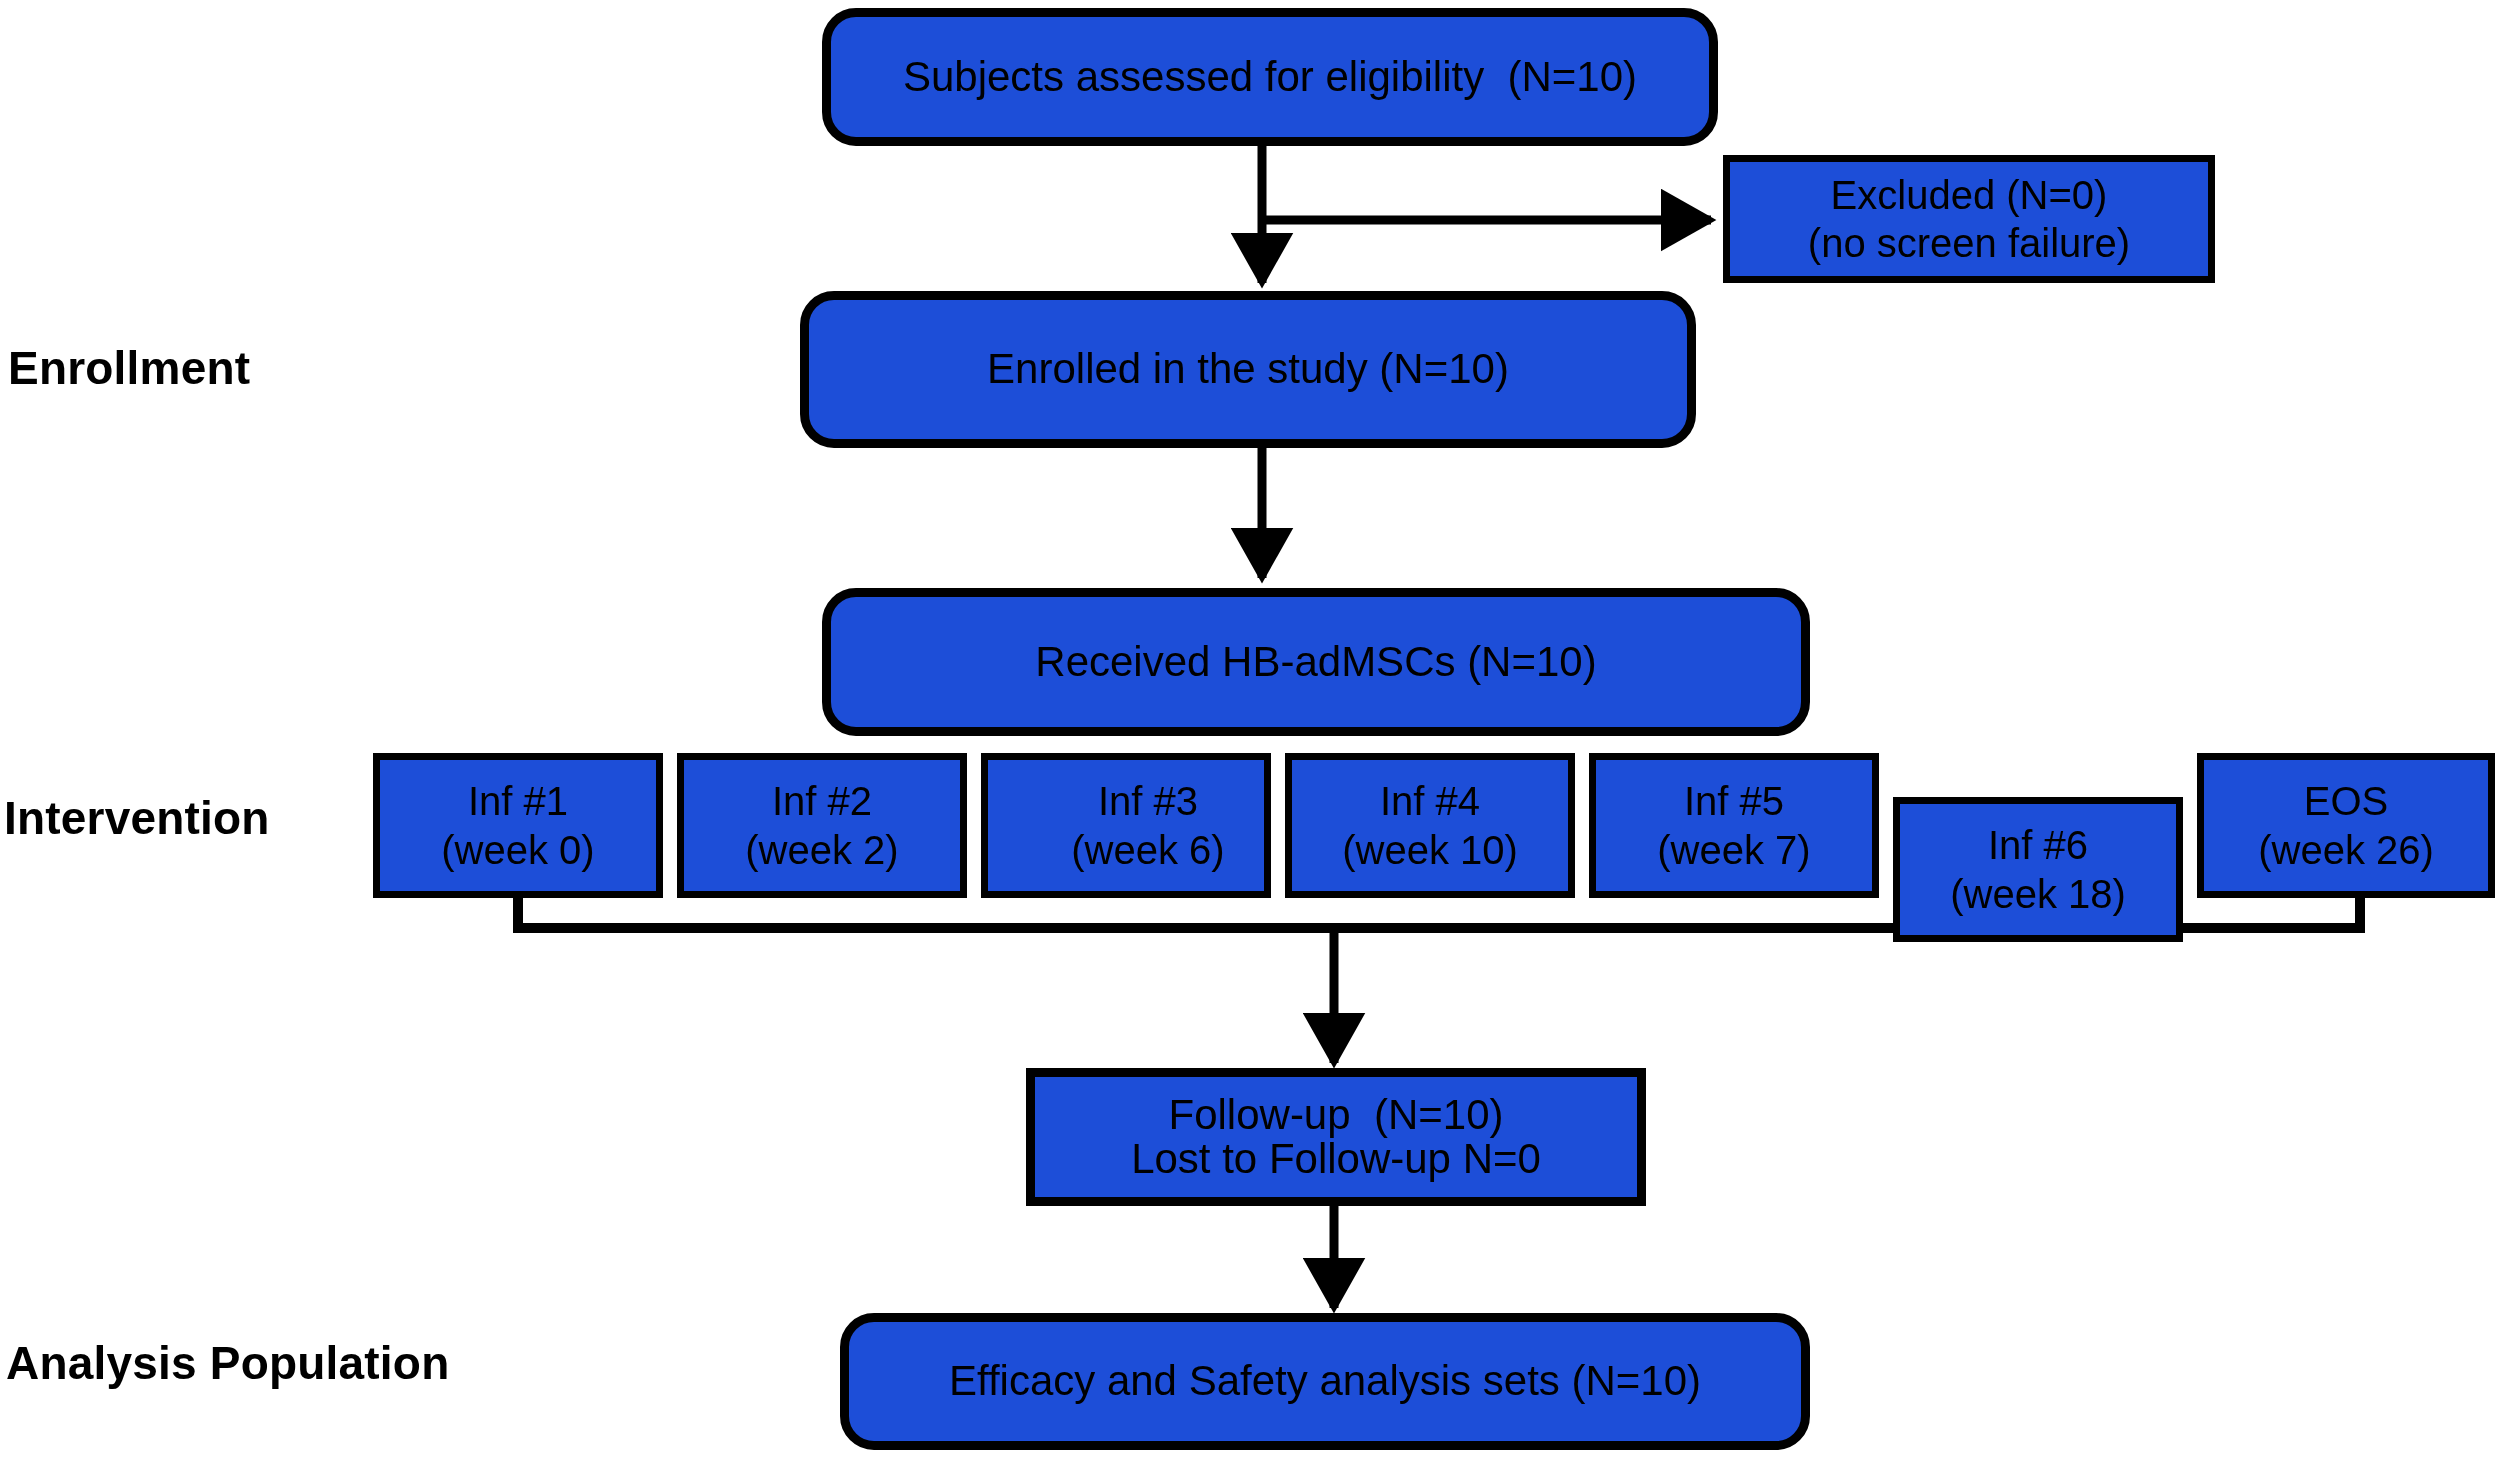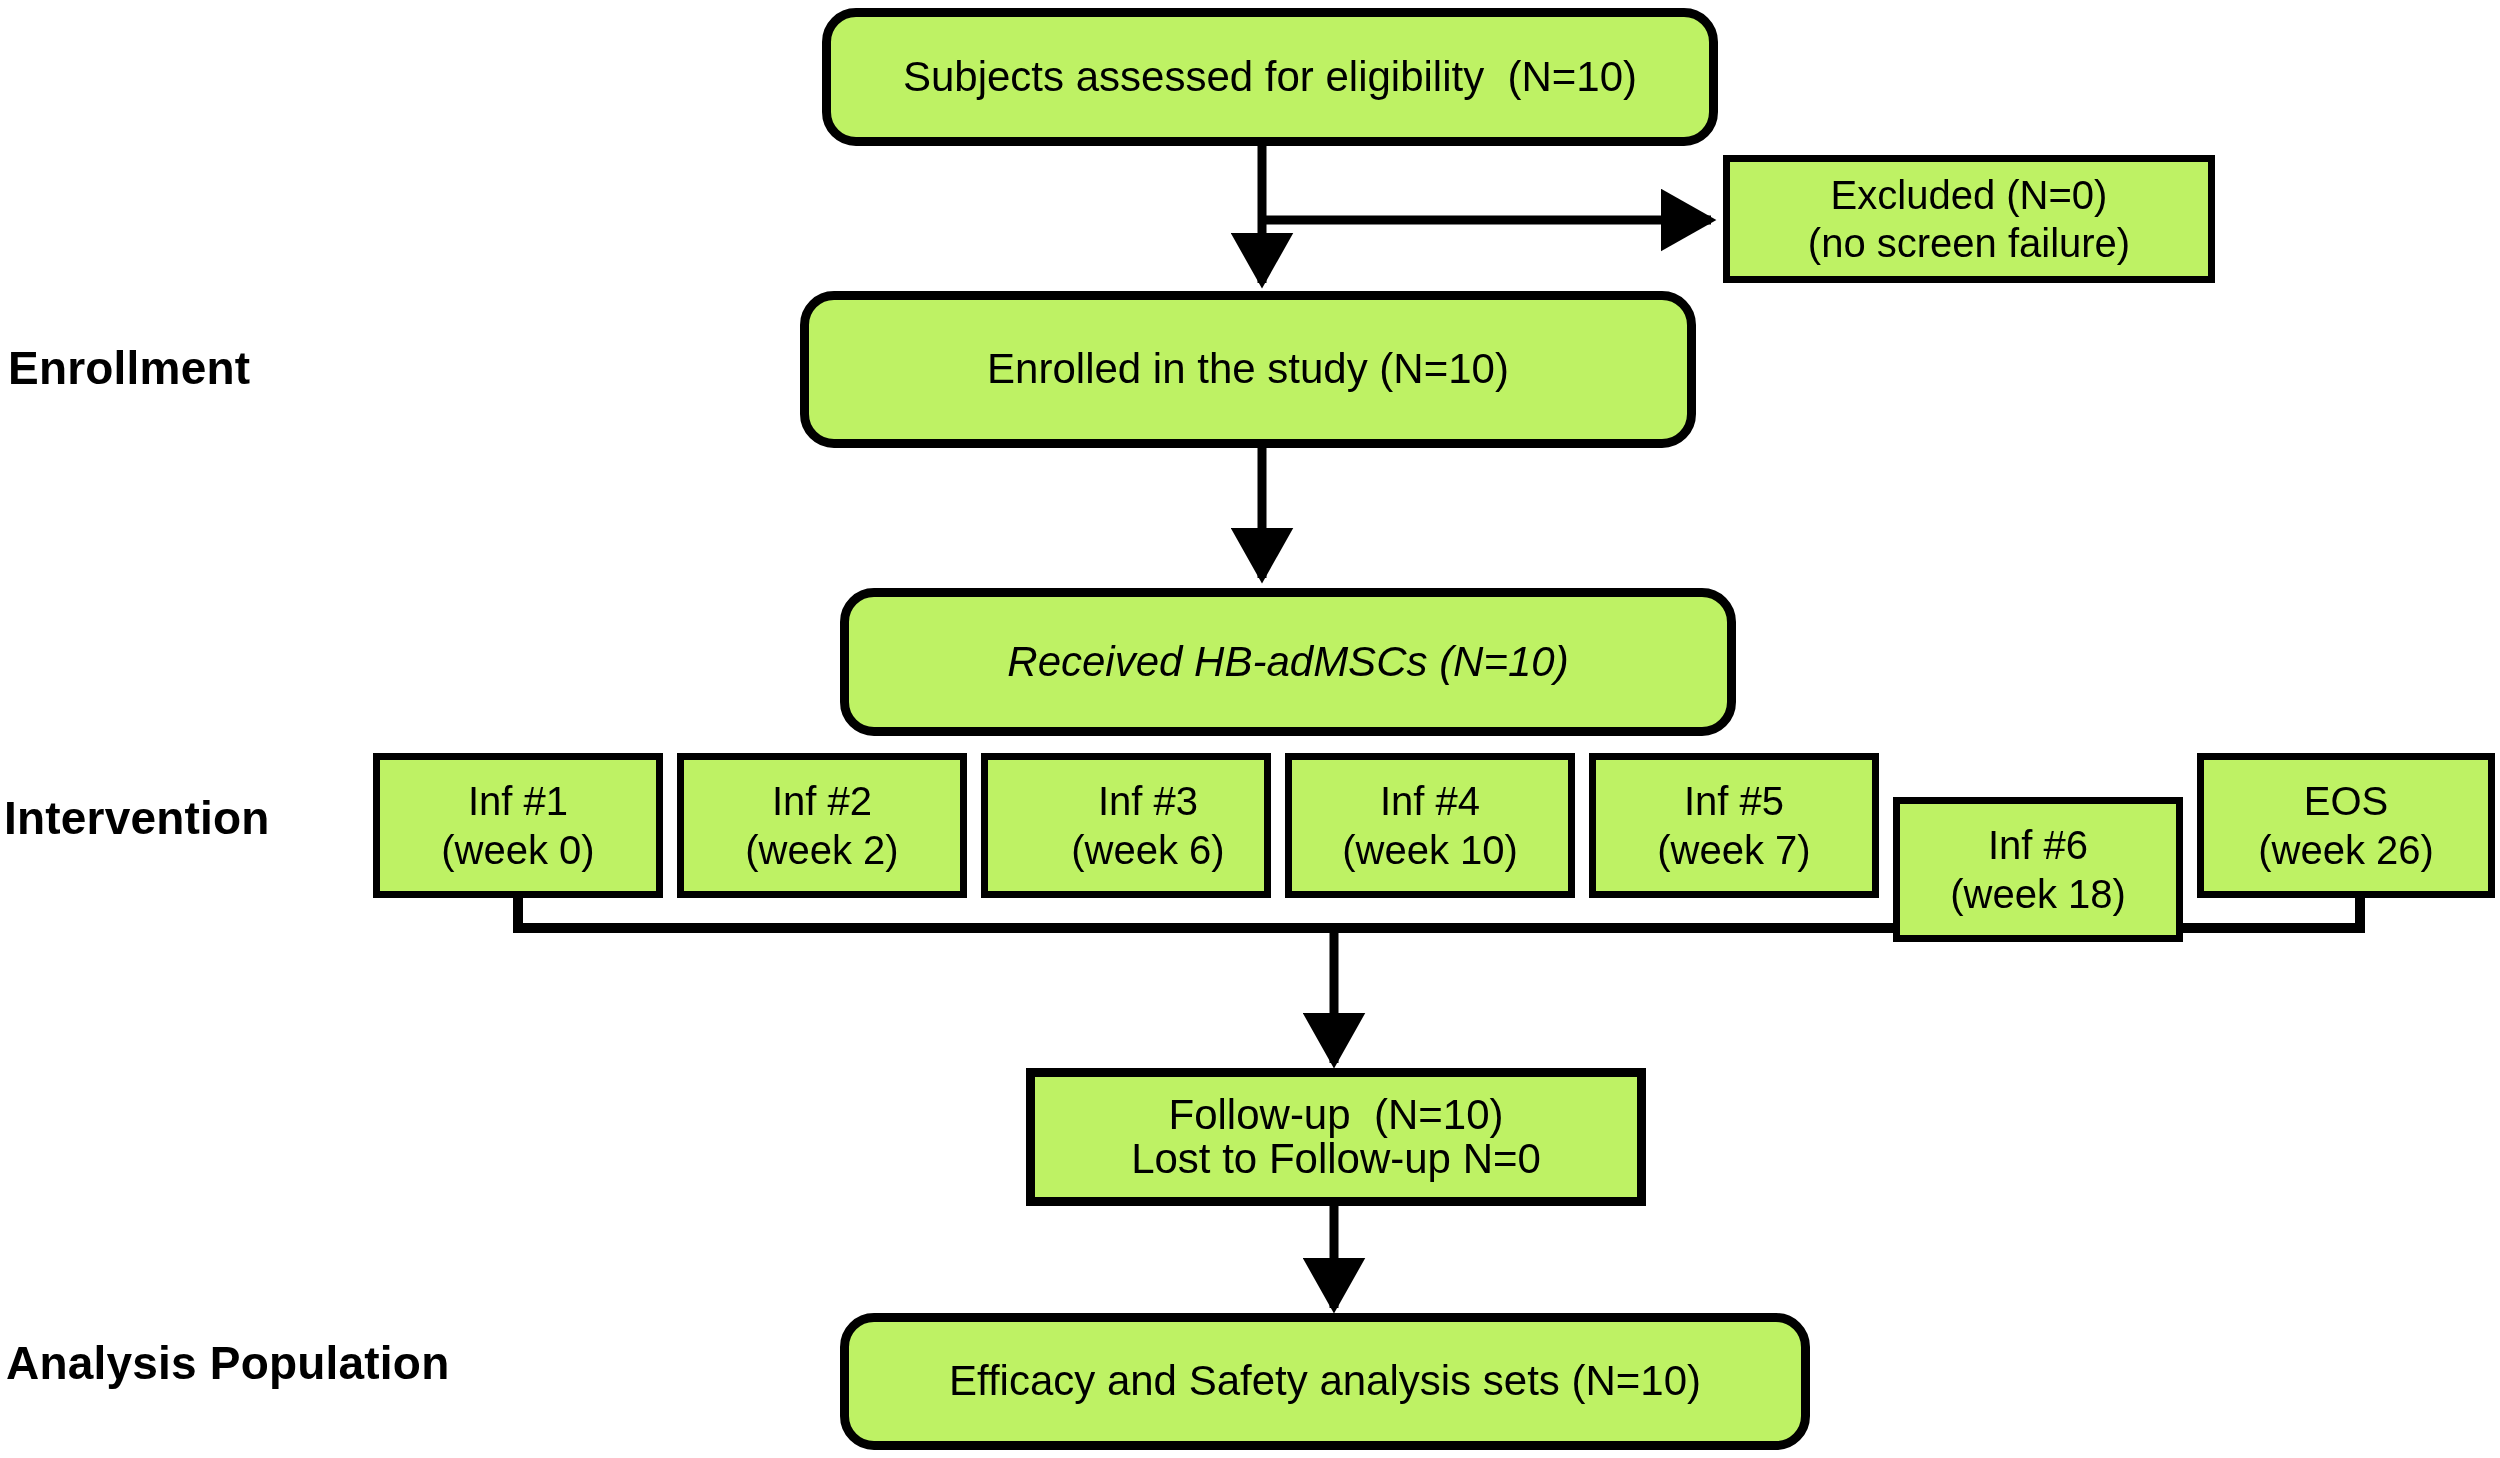--- a/index.html
+++ b/index.html
@@ -27,21 +27,21 @@
     font-weight: bold;
     font-size: 46px;
     color: #000000;
     letter-spacing: 0.2px;
     white-space: nowrap;
     line-height: 1;
   }
   .node {
     position: absolute;
     box-sizing: border-box;
-    background: #bef264;
+    background: #1d4ed8;
     border: 9px solid #000000;
     display: flex;
     flex-direction: column;
     align-items: center;
     justify-content: center;
     text-align: center;
     color: #000000;
     font-family: "Liberation Sans", sans-serif;
     font-size: 42px;
     line-height: 1.05;
@@ -105,21 +105,21 @@
 
 <div class="node sharp thin small" style="left:1723px; top:155px; width:492px; height:128px;">
   <span class="line">Excluded (N=0)</span>
   <span class="line">(no screen failure)</span>
 </div>
 
 <div class="node rounded" style="left:800px; top:291px; width:896px; height:157px;">
   <span class="line">Enrolled in the study (N=10)</span>
 </div>
 
-<div class="node rounded" style="left:840px; top:588px; width:896px; height:148px;font-style:italic;">
+<div class="node rounded" style="left:822px; top:588px; width:988px; height:148px;">
   <span class="line">Received HB-adMSCs (N=10)</span>
 </div>
 
 <div class="node sharp thin inf-box" style="left:373px; top:753px; width:290px; height:145px;">
   <span class="line">Inf #1</span>
   <span class="line">(week 0)</span>
 </div>
 
 <div class="node sharp thin inf-box" style="left:677px; top:753px; width:290px; height:145px;">
   <span class="line">Inf #2</span>

